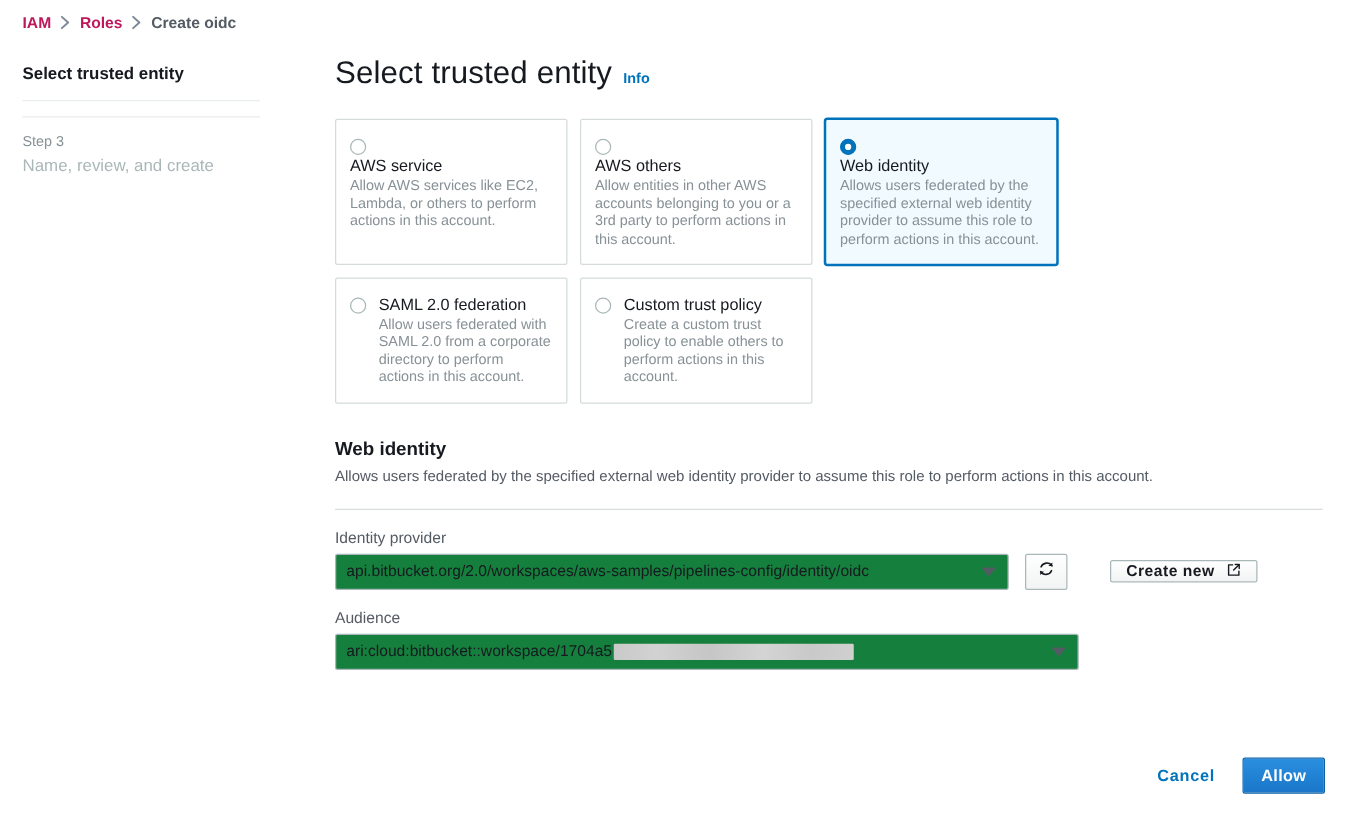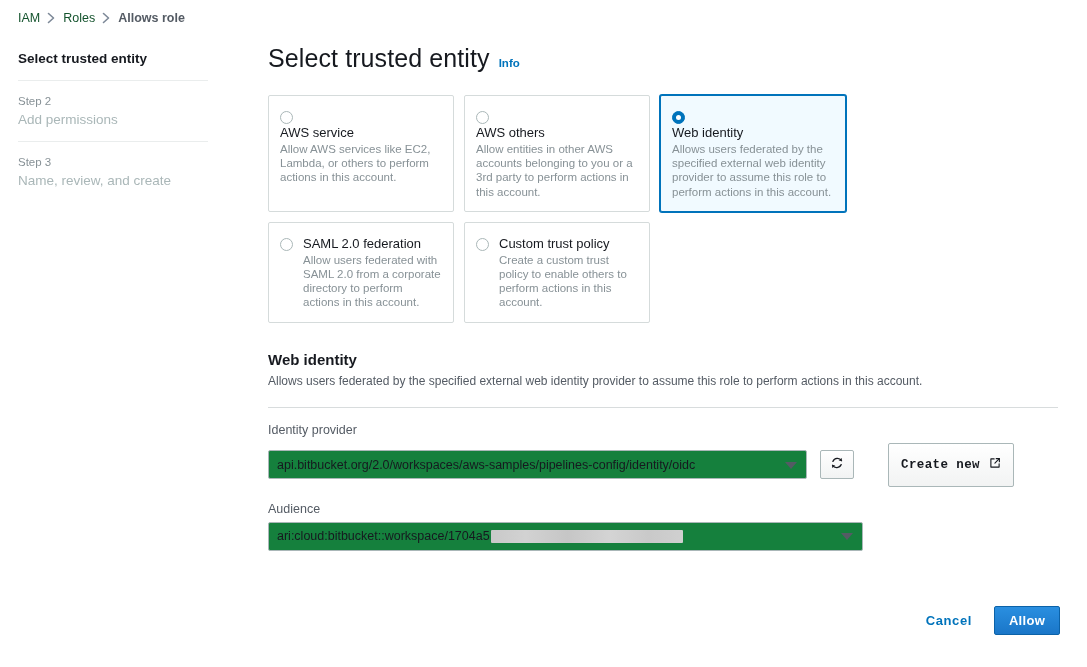--- a/index.html
+++ b/index.html
@@ -12,21 +12,21 @@
     overflow: hidden;
   }
 
   
   .breadcrumb {
     position: absolute;
     left: 18px; top: 11px;
     display: flex; align-items: center;
     font-size: 12.5px;
   }
-  .crumb-link { color: #14532d; font-weight: normal; cursor: pointer; }
+  .crumb-link { color: #be185d; font-weight: bold; cursor: pointer; }
   .crumb-current { color: #545b64; font-weight: bold; }
   .crumb-sep {
     color: #879196;
     margin: 0 7px;
     font-size: 12px;
     font-weight: bold;
     line-height: 1;
   }
   .crumb-sep svg { display: block; }
 
@@ -217,33 +217,32 @@
   .btn-refresh {
     width: 34px; height: 29px;
     margin-left: 13px;
     border: 1px solid #aab7b8;
     border-radius: 2px;
     background: linear-gradient(180deg, #ffffff 0%, #f2f3f3 100%);
     display: flex; align-items: center; justify-content: center;
     cursor: pointer;
   }
   .btn-create {
-    height: 44px;
+    height: 18px;
     margin-left: 34px;
     padding: 0 12px;
     border: 1px solid #aab7b8;
     border-radius: 2px;
     background: linear-gradient(180deg, #ffffff 0%, #f2f3f3 100%);
     display: flex; align-items: center; gap: 9px;
     font-size: 12.5px;
     font-weight: bold;
     color: #16191f;
     letter-spacing: 0.4px;
     cursor: pointer;
-    font-family: Liberation Mono, monospace;
   }
 
   
   .footer {
     position: absolute;
     right: 27px; top: 606px;
     display: flex;
     align-items: center;
     gap: 18px;
   }
@@ -280,34 +279,30 @@
     <svg width="9" height="12" viewBox="0 0 9 12">
         <path d="M1.5 1.5 L6.5 6 L1.5 10.5" fill="none" stroke="#7d8998" stroke-width="1.6" stroke-linecap="round" stroke-linejoin="round"></path>
       </svg>
   </span>
   <span class="crumb-link">Roles</span>
   <span class="crumb-sep">
     <svg width="9" height="12" viewBox="0 0 9 12">
         <path d="M1.5 1.5 L6.5 6 L1.5 10.5" fill="none" stroke="#7d8998" stroke-width="1.6" stroke-linecap="round" stroke-linejoin="round"></path>
       </svg>
   </span>
-  <span class="crumb-current">Allows role</span>
+  <span class="crumb-current">Create oidc</span>
 </div>
 
 <div class="sidebar">
 
   <div class="step-block">
     <div class="step-title">Select trusted entity</div>
   </div>
   <div class="step-divider"></div>
 
-  <div class="step-block">
-    <div class="step-kicker">Step 2</div>
-    <div class="step-title inactive">Add permissions</div>
-  </div>
   <div class="step-divider"></div>
 
   <div class="step-block">
     <div class="step-kicker">Step 3</div>
     <div class="step-title inactive">Name, review, and create</div>
   </div>
 
 </div>
 
 <div class="main">

